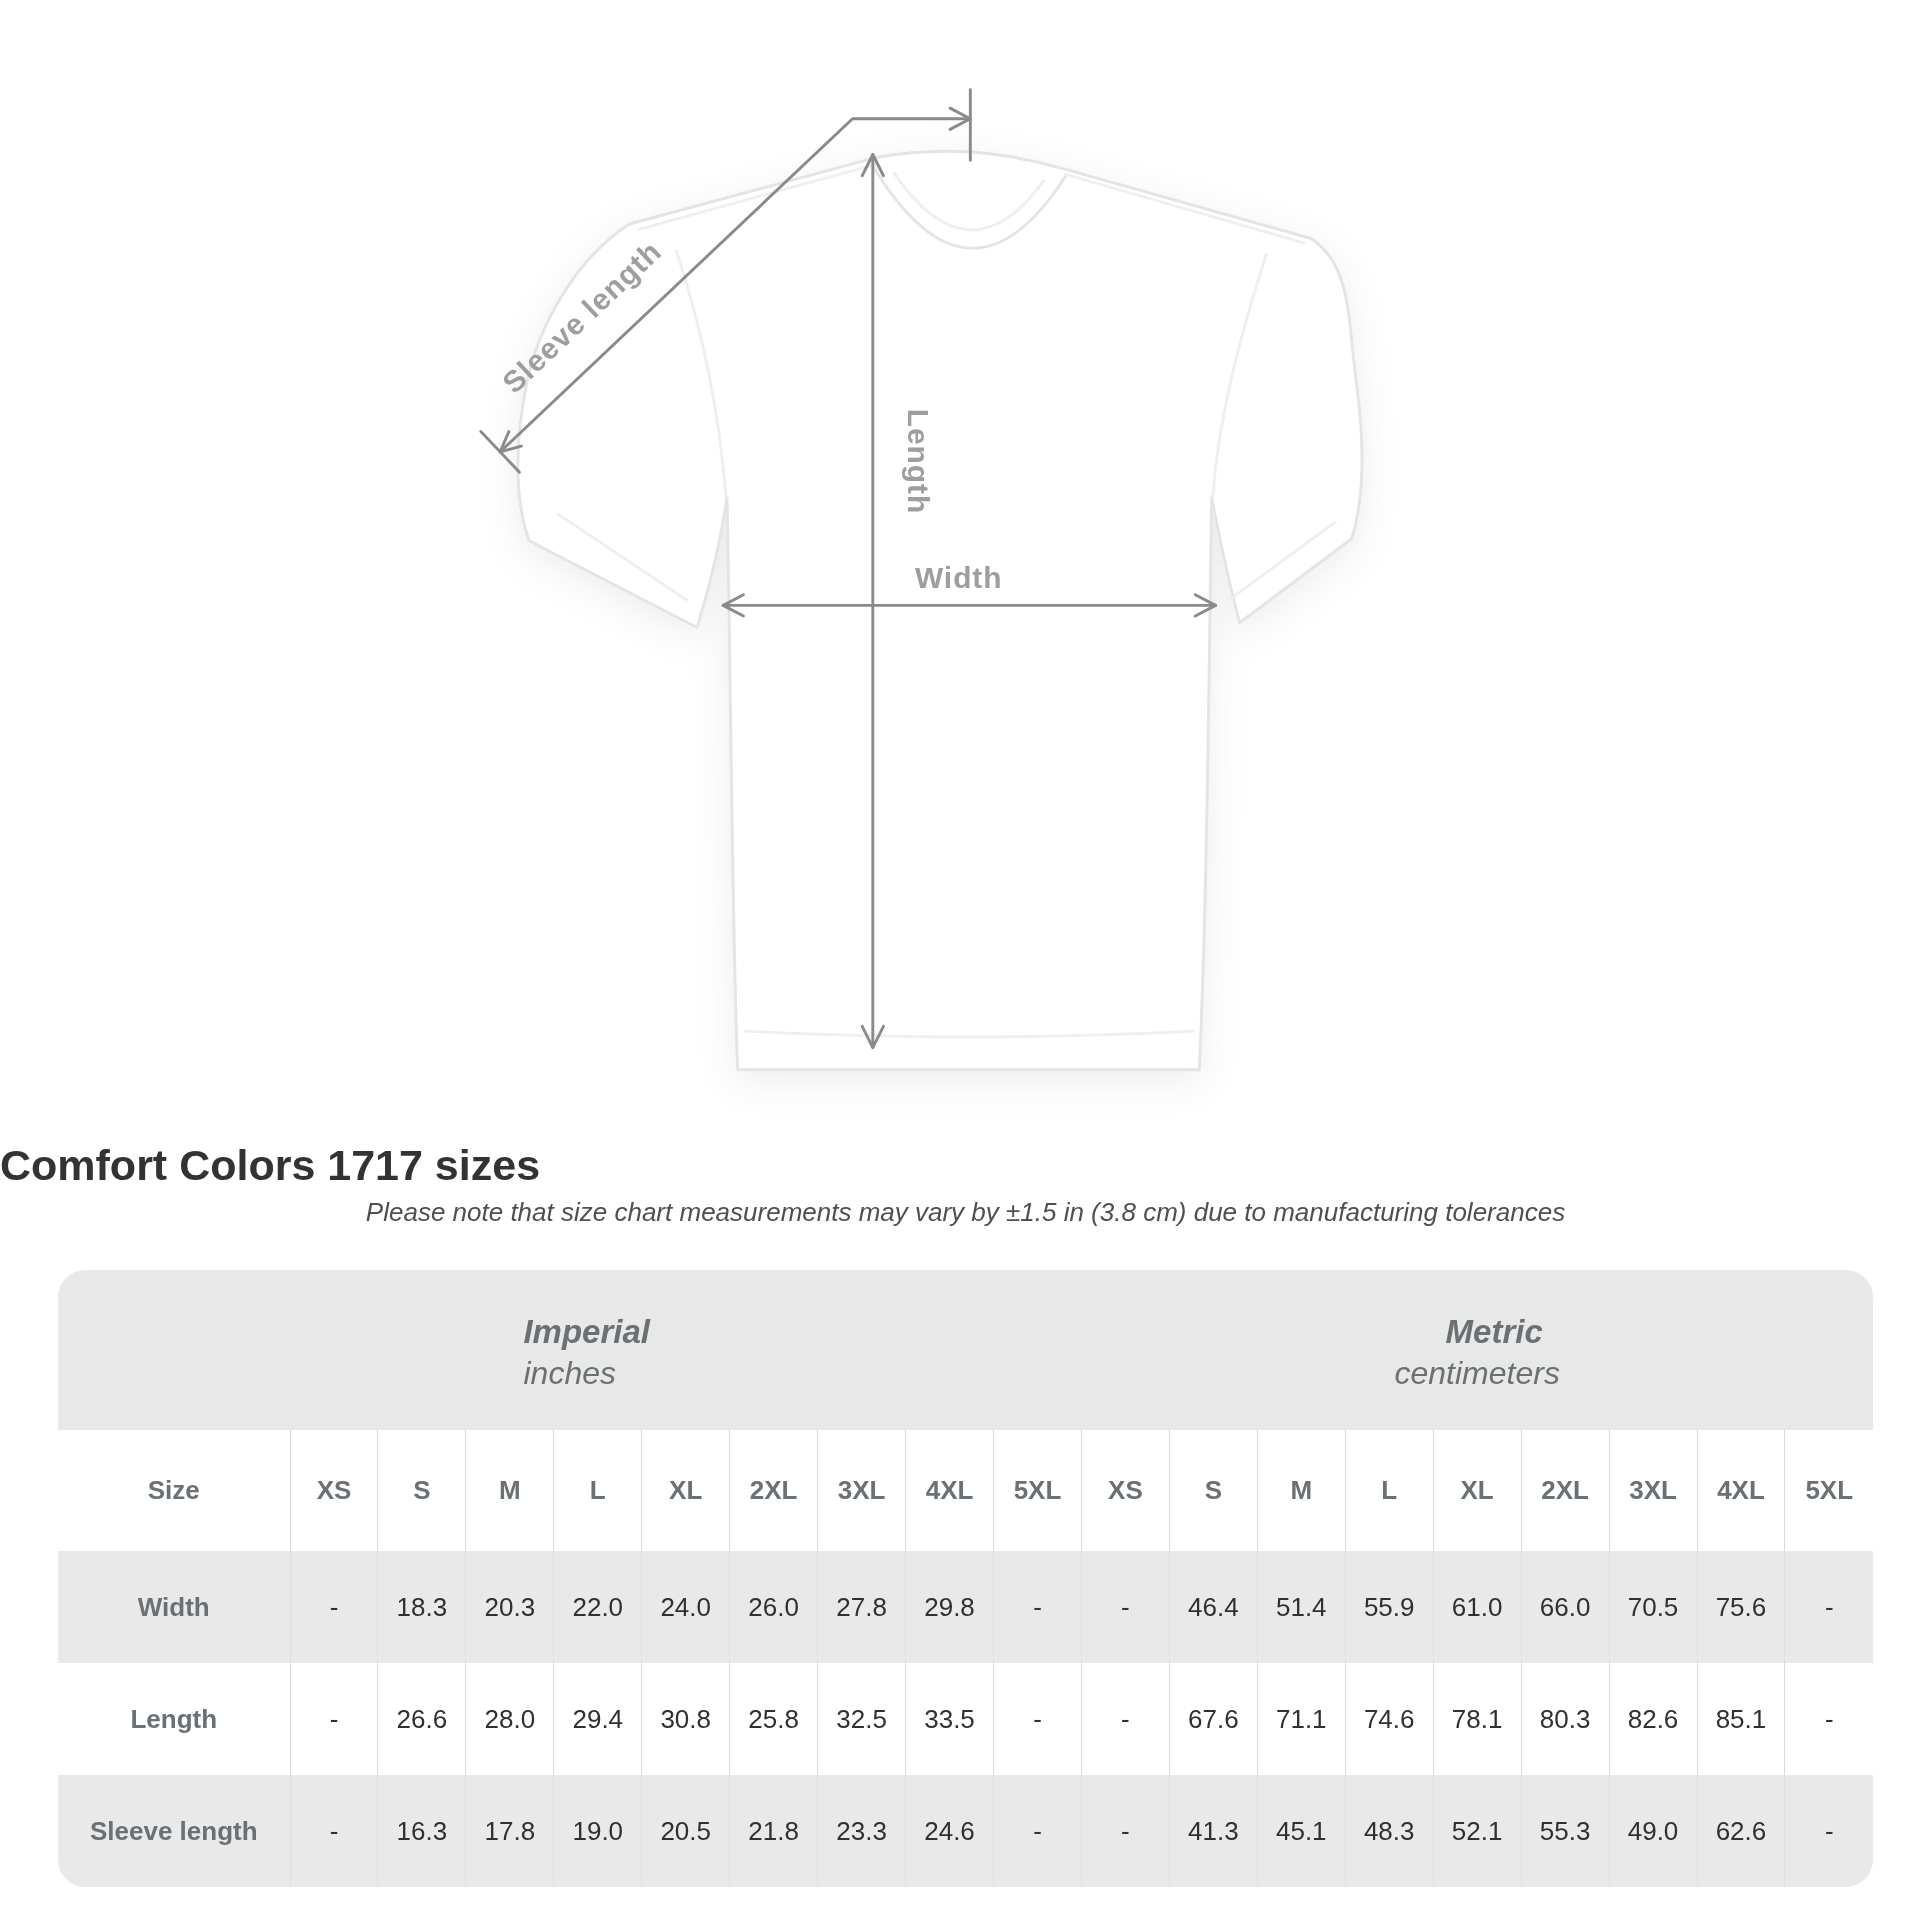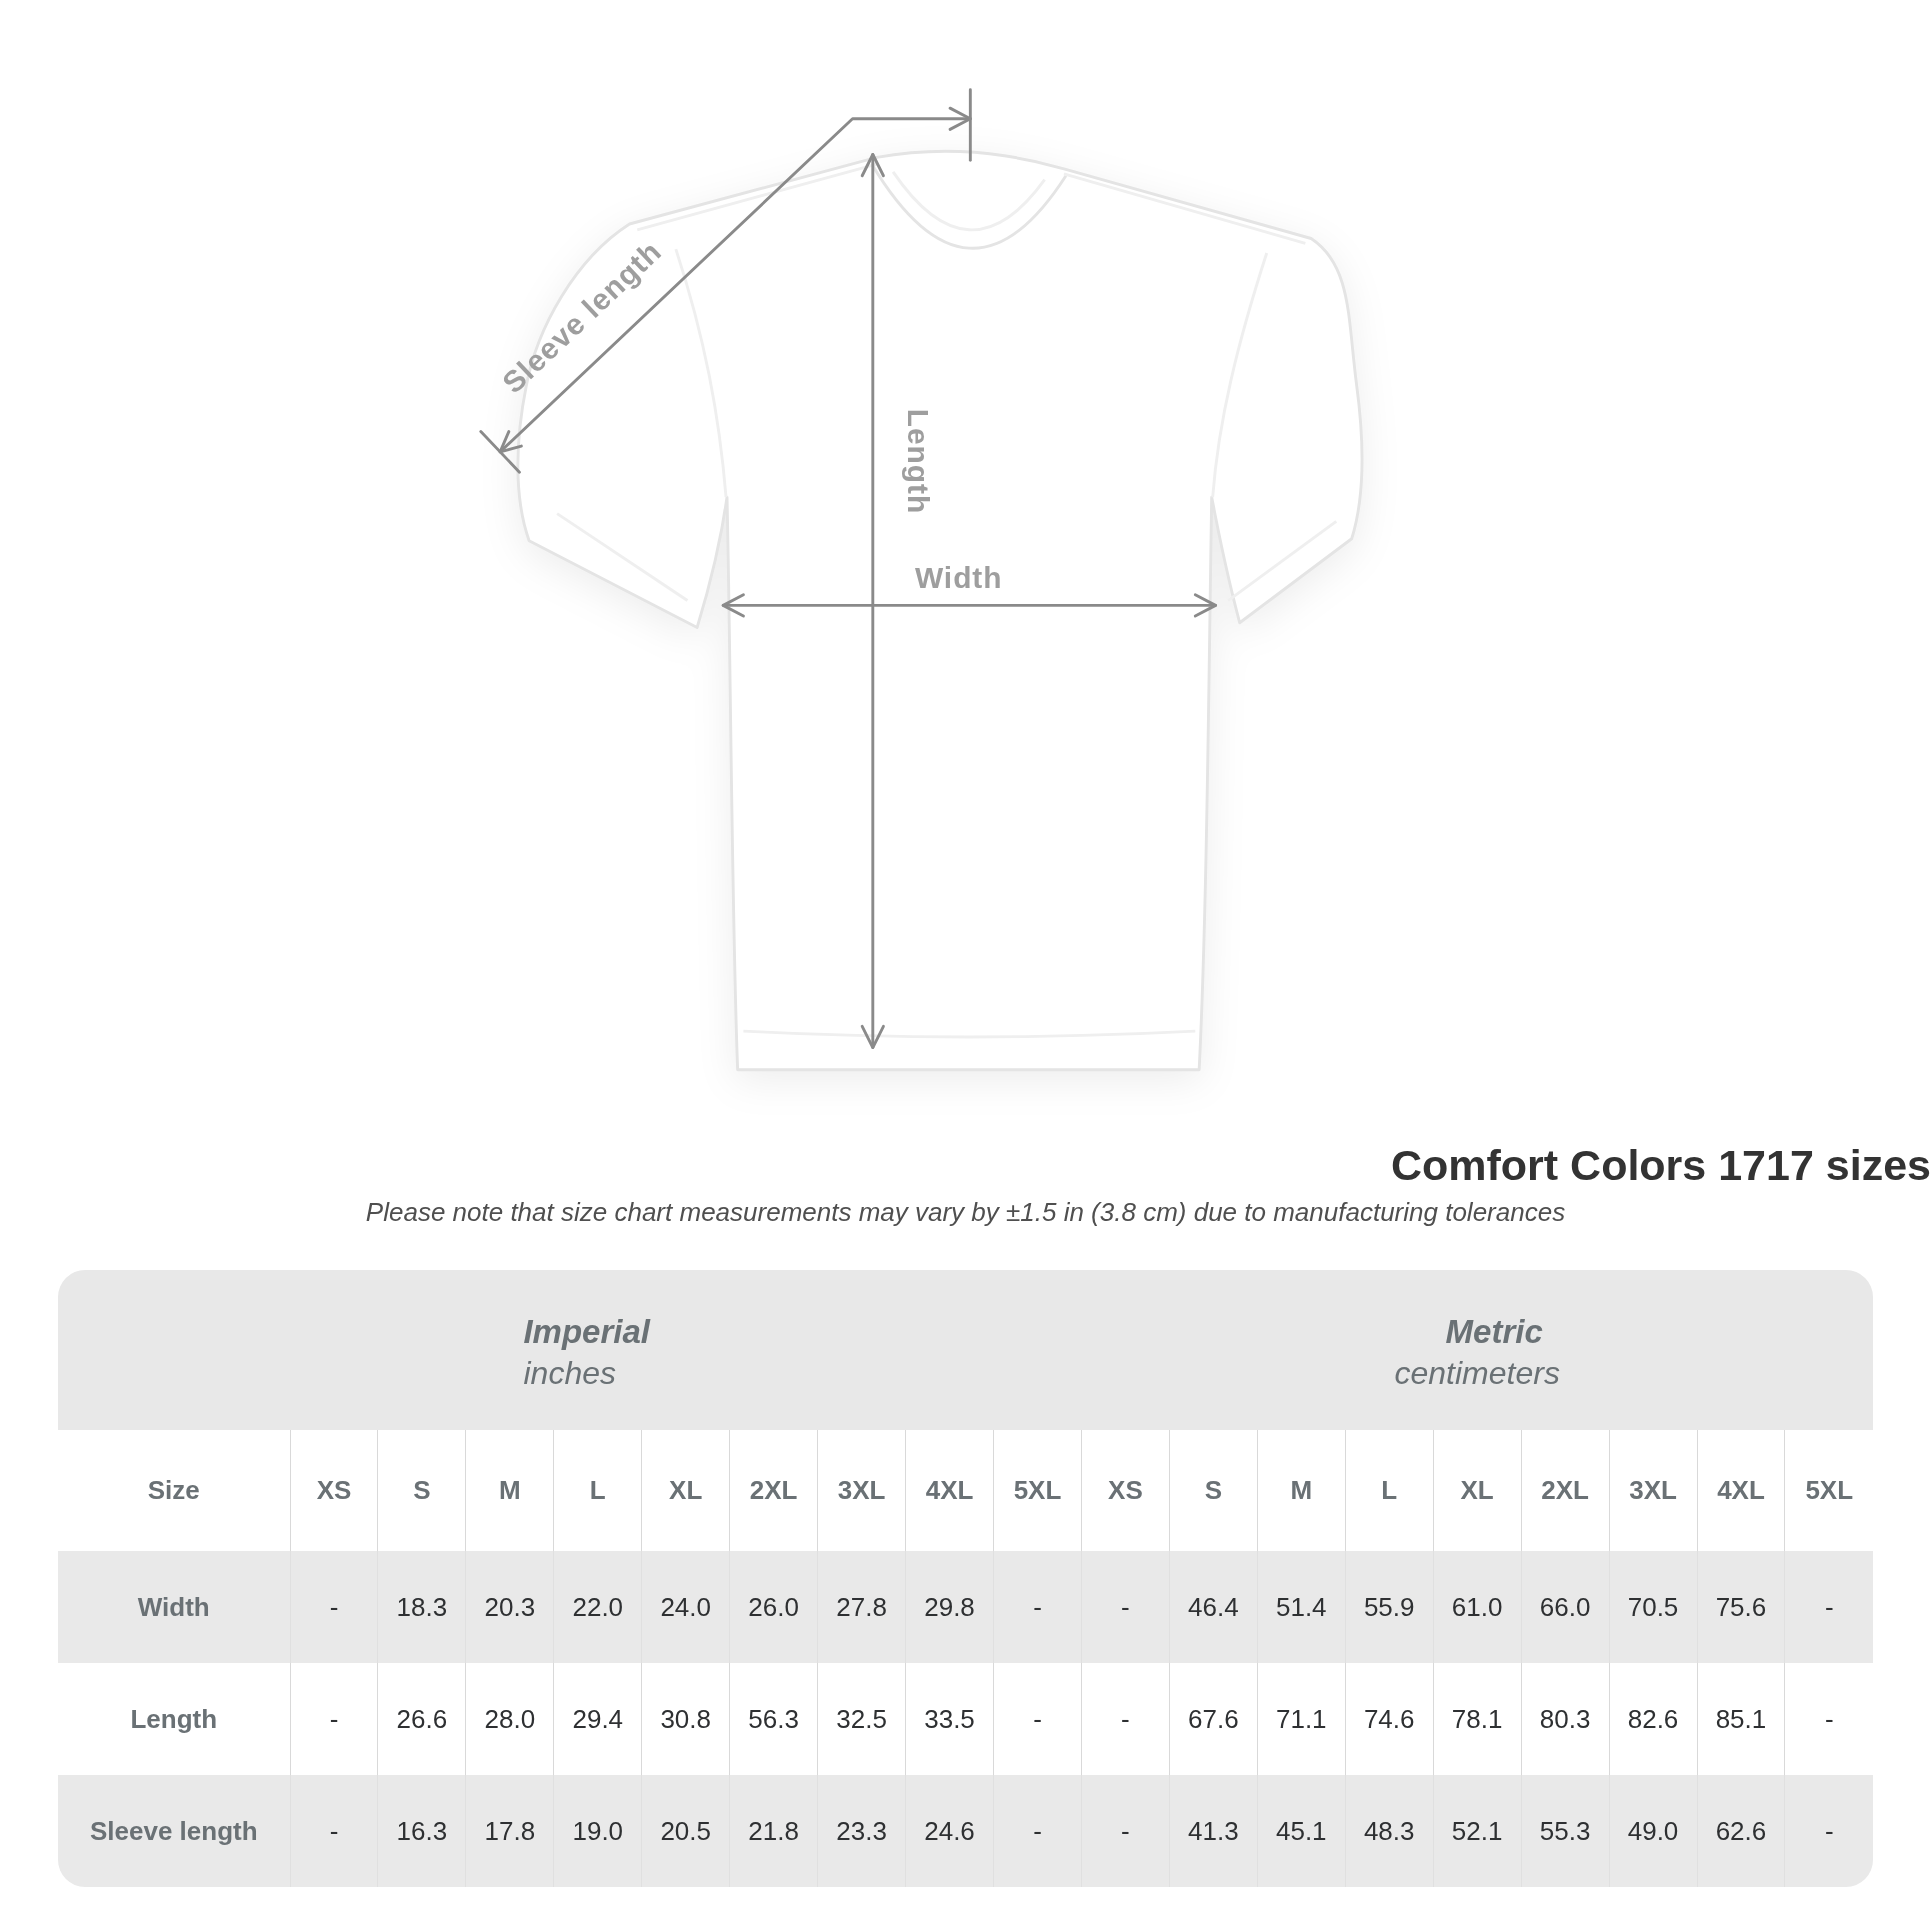--- a/index.html
+++ b/index.html
@@ -18,21 +18,21 @@
   }
   html,body{margin:0;padding:0;background:#ffffff;}
   body{width:1931px;height:1931px;font-family:"Liberation Sans",sans-serif;}
   .stage{position:relative;width:1931px;height:1931px;overflow:hidden;background:#fff;}
 
   .diagram{position:absolute;left:0;top:0;width:1931px;height:1120px;}
   .shirt-group{filter:drop-shadow(0 10px 20px rgba(0,0,0,0.07));}
   .dim{stroke:var(--dim-line);stroke-width:3;fill:none;stroke-linecap:round;stroke-linejoin:round;}
   .dim-label{fill:var(--dim-label);font-family:"Liberation Sans",sans-serif;font-size:31px;font-weight:bold;letter-spacing:1px;}
 
-  .page-title{position:absolute;left:0;top:1141px;width:1931px;text-align:right;
+  .page-title{position:absolute;left:0;top:1141px;width:1931px;text-align:left;
     font-size:43px;line-height:48px;font-weight:bold;color:var(--title-text);margin:0;}
   .page-subtitle{position:absolute;left:0;top:1197px;width:1931px;text-align:center;
     font-size:26px;line-height:31px;font-style:italic;color:var(--subtitle-text);margin:0;}
 
   .size-table-wrap{position:absolute;left:58px;top:1270px;width:1815px;border-radius:27px;overflow:hidden;}
   table.size-table{width:100%;border-collapse:collapse;table-layout:fixed;}
   .size-table col.c-size{width:232px;}
   .size-table th,.size-table td{padding:0;text-align:center;vertical-align:middle;
     font-family:"Liberation Sans",sans-serif;}
   .size-table td{font-size:26px;font-weight:normal;color:var(--data-text);}
@@ -192,21 +192,21 @@
             <td>75.6</td>
             <td>-</td>
           </tr>
           <tr>
             <th class="col-h">Length</th>
             <td>-</td>
             <td>26.6</td>
             <td>28.0</td>
             <td>29.4</td>
             <td>30.8</td>
-            <td>56.3</td>
+            <td>25.8</td>
             <td>32.5</td>
             <td>33.5</td>
             <td>-</td>
             <td>-</td>
             <td>67.6</td>
             <td>71.1</td>
             <td>74.6</td>
             <td>78.1</td>
             <td>80.3</td>
             <td>82.6</td>

